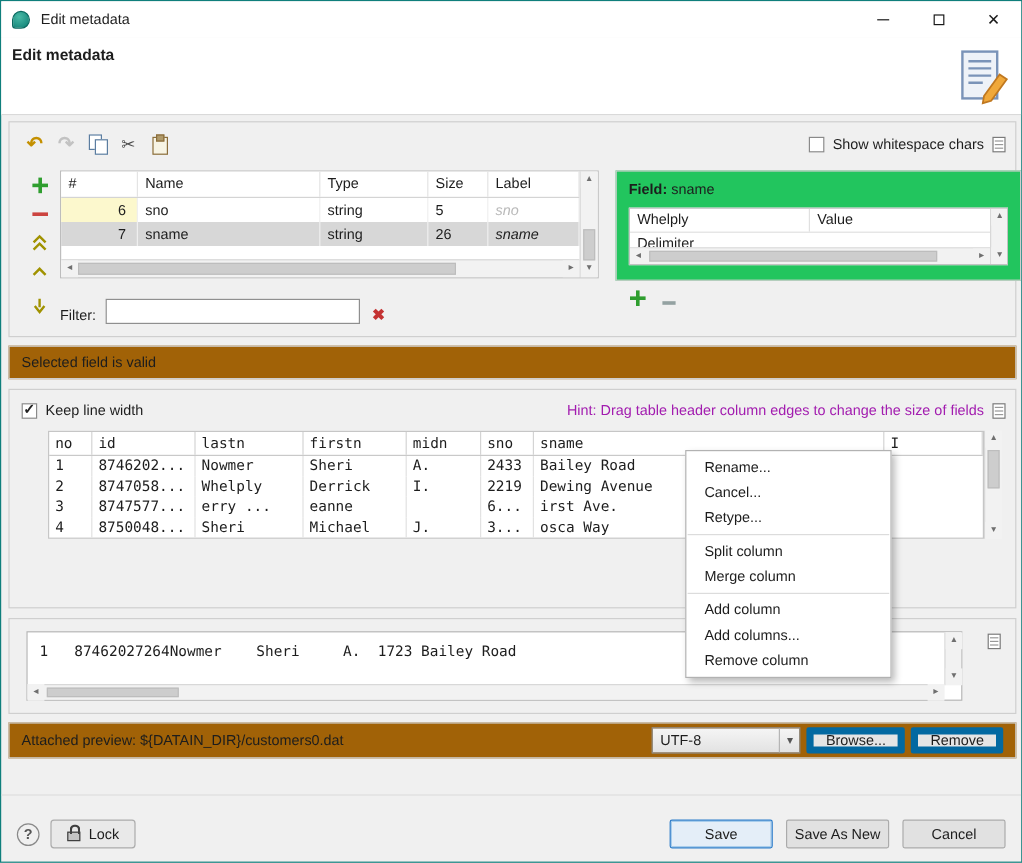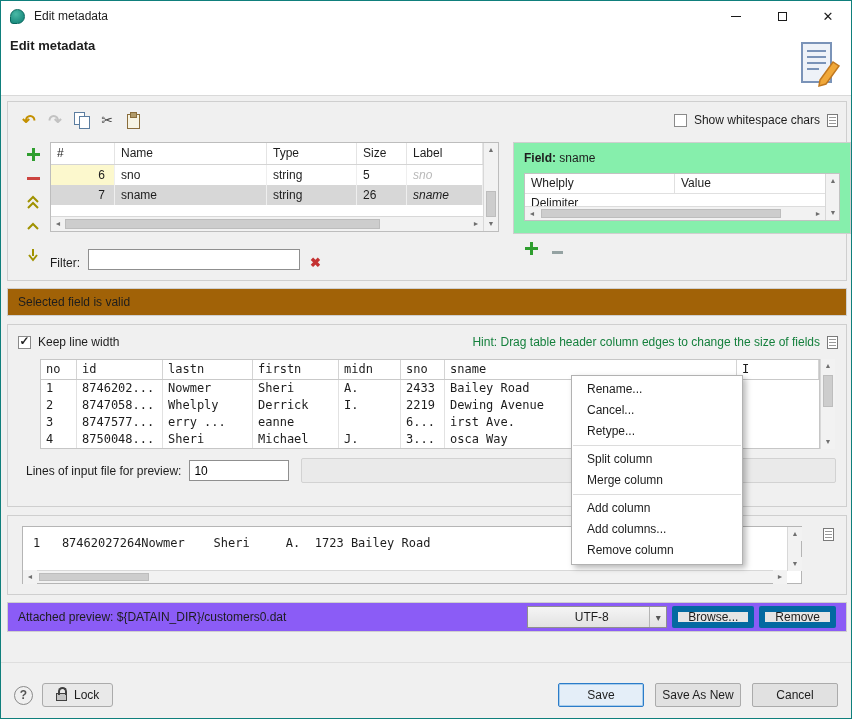--- a/index.html
+++ b/index.html
@@ -83,39 +83,39 @@
 .lbl{font-style:italic;}
 .lbl.dim{color:#b9b9b9;}
 .ft-filler{flex:1;}
 
 .filter-row{display:flex;align-items:flex-end;margin-top:16px;height:22px;}
 .filter-label{margin-right:8px;}
 .filter-input{width:212px;height:21px;border:1px solid #8f8f8f;background:#fff;padding:0 4px;font:12px "Liberation Sans",sans-serif;}
 .clear-x{color:#c43232;font-size:13px;margin-left:10px;font-weight:bold;}
 
 .field-panel-col{margin-left:14px;width:338px;flex:none;}
-.field-panel{border:1px solid #cfcfcf;background:#86efac;padding-bottom:12px;}
+.field-panel{border:1px solid #cfcfcf;background:#22c55e;padding-bottom:12px;}
 .fp-title{padding:8px 0 8px 10px;}
 .fp-box{position:relative;margin:0 10px;height:48px;background:#fff;border:1px solid #c2c2c2;overflow:hidden;}
 .fp-header{display:flex;height:20px;border-bottom:1px solid #e0e0e0;}
 .fp-h{line-height:19px;padding-left:6px;}
 .fp-prop{width:150px;border-right:1px solid #e0e0e0;flex:none;}
 .fp-val{flex:1;}
 .fp-rowtext{height:20px;line-height:18px;padding-left:6px;}
 .fp-hscroll{position:absolute;left:0;right:14px;bottom:0;height:14px;border-top:1px solid #dcdcdc;}
 .fp-vscroll{position:absolute;right:0;top:0;bottom:0;width:14px;}
 .fp-buttons{display:flex;align-items:center;gap:14px;margin:9px 0 0 12px;height:14px;}
 
 
 .status-panel{position:absolute;left:6px;top:287px;width:840px;height:28px;border:1px solid #cfcfcf;background:#a16207;line-height:26px;padding-left:10px;}
 
 
 .preview-panel{position:absolute;left:6px;top:323px;width:840px;height:183px;border:1px solid #cfcfcf;background:#f0f0f0;}
 .pv-top{display:flex;align-items:center;height:24px;margin:5px 8px 5px 10px;gap:7px;}
-.pv-hint{margin-left:auto;color:#15803d;}
+.pv-hint{margin-left:auto;color:#a21caf;}
 .pv-tablewrap{display:flex;margin-left:18px;margin-right:10px;padding-left:14px;}
 .pv-table{width:780px;background:#fff;border:1px solid #c6c6c6;font-family:"DejaVu Sans Mono",monospace;font-size:12px;}
 .pv-hrow{display:flex;height:20px;border-bottom:1px solid #c9c9c9;}
 .pv-row{display:flex;height:17px;}
 .pc{padding:0 5px;border-right:1px solid #e2e2e2;overflow:hidden;white-space:pre;line-height:17px;}
 .pv-hrow .pc{line-height:19px;border-right:1px solid #d4d4d4;}
 .pc0{width:36px;flex:none;}
 .pc1{width:86px;flex:none;}
 .pc2{width:90px;flex:none;}
 .pc3{width:86px;flex:none;}
@@ -130,23 +130,23 @@
 
 
 .raw-panel{position:absolute;left:6px;top:514px;width:840px;height:80px;border:1px solid #cfcfcf;background:#f0f0f0;}
 .raw-box{position:absolute;left:14px;top:10px;width:780px;height:58px;background:#fff;border:1px solid #b5b5b5;}
 .raw-line{font-family:"DejaVu Sans Mono",monospace;font-size:12px;white-space:pre;padding:9px 0 0 10px;}
 .raw-vscroll{position:absolute;right:0;top:0;bottom:12px;width:14px;border-left:1px solid #d8d8d8;background:#f2f2f2;display:flex;flex-direction:column;}
 .raw-hscroll{position:absolute;left:0;right:14px;bottom:0;height:13px;}
 .raw-icon{position:absolute;right:12px;top:12px;}
 
 
-.attached-panel{position:absolute;left:6px;top:601px;width:840px;height:30px;border:1px solid #cfcfcf;background:#8b5cf6;display:flex;align-items:center;padding:0 10px;}
+.attached-panel{position:absolute;left:6px;top:601px;width:840px;height:30px;border:1px solid #cfcfcf;background:#a16207;display:flex;align-items:center;padding:0 10px;}
 .att-spacer{flex:1;}
-.combo{display:flex;width:140px;height:22px;border:1px solid #8f8f8f;background:linear-gradient(#f5f5f5,#e2e2e2);align-items:center;text-align:center;}
+.combo{display:flex;width:124px;height:22px;border:1px solid #8f8f8f;background:linear-gradient(#f5f5f5,#e2e2e2);align-items:center;}
 .combo-text{flex:1;padding-left:6px;}
 .combo-arrow{width:17px;color:#555;font-size:10px;border-left:1px solid #b5b5b5;align-self:stretch;display:flex;align-items:center;justify-content:center;}
 .btn{height:22px;padding:0 10px;background:#e5e5e5;border:6px solid #0369a1;border-radius:2px;display:flex;align-items:center;justify-content:center;margin-left:5px;}
 
 
 .footer-sep{position:absolute;left:0;right:0;top:661px;border-top:1px solid #dedede;}
 .footer{position:absolute;left:0;right:0;top:670px;height:48px;display:flex;align-items:center;padding:0 13px;}
 .help-icon{width:19px;height:19px;border:1px solid #8a8a8a;border-radius:50%;color:#555;display:flex;align-items:center;justify-content:center;font-weight:bold;}
 .lock-btn{display:flex;align-items:center;gap:7px;height:24px;padding:0 13px;margin-left:9px;background:#e9e9e9;border:1px solid #ababab;border-radius:3px;}
 .f-spacer{flex:1;}
@@ -390,25 +390,20 @@
       </div>
       <div class="vscroll pv-vs">
         <span class="sarrow">▲</span>
         <span class="vtrack">
             <span class="vthumb" style="top:2px;height:32px;"></span>
           </span>
         <span class="sarrow">▼</span>
       </div>
     </div>
 
-    <div class="pv-lines">
-      <span>Lines of input file for preview:</span>
-      <input class="lines-input" value="10" style="">
-      <span class="pv-disabled"></span>
-    </div>
   </div>
 
   <div class="raw-panel">
     <div class="raw-box">
       <div class="raw-line">1   87462027264Nowmer    Sheri     A.  1723 Bailey Road</div>
       <div class="raw-vscroll">
         <span class="sarrow">▲</span>
         <span class="vtrack"></span>
         <span class="sarrow">▼</span>
       </div>

